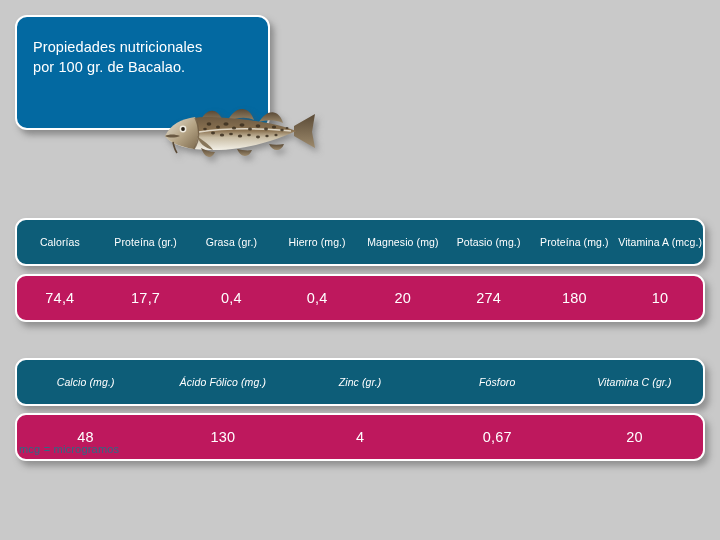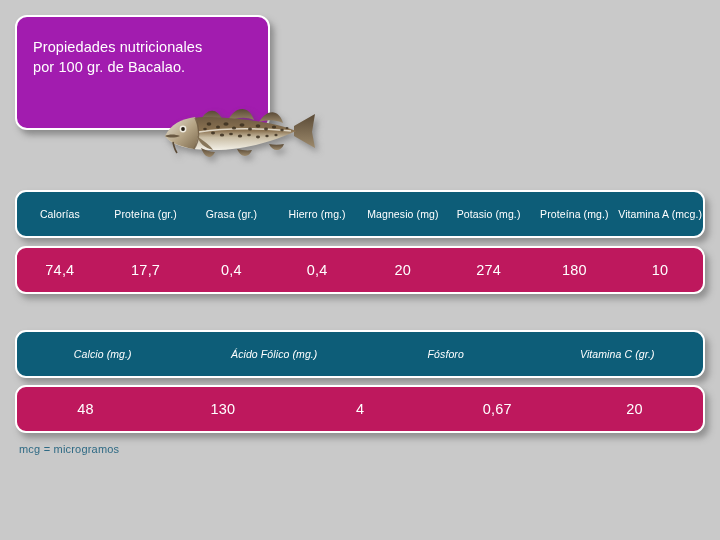--- a/index.html
+++ b/index.html
@@ -22,21 +22,21 @@
     height: 540px;
   }
 
   
   .title-card {
     position: absolute;
     left: 15px;
     top: 15px;
     width: 255px;
     height: 115px;
-    background: #a21caf;
+    background: #0369a1;
     border: 2px solid #ffffff;
     border-radius: 12px;
     box-sizing: border-box;
     box-shadow: 4px 5px 6px rgba(90, 90, 90, 0.55);
     z-index: 2;
   }
   .title-text {
     position: absolute;
     left: 16px;
     top: 20px;
@@ -64,20 +64,21 @@
   .bar {
     position: absolute;
     left: 15px;
     width: 690px;
     border: 2px solid #ffffff;
     border-radius: 11px;
     box-sizing: border-box;
     box-shadow: 4px 5px 6px rgba(90, 90, 90, 0.5);
     display: flex;
     align-items: center;
+    margin-top: 28px;
   }
   .bar-head {
     background: #0d5d78;
     height: 48px;
   }
   .bar-vals {
     background: #be185d;
     height: 48px;
   }
 
@@ -214,20 +215,21 @@
     <div class="cell">0,4</div>
     <div class="cell">20</div>
     <div class="cell">274</div>
     <div class="cell">180</div>
     <div class="cell">10</div>
   </div>
 
   <div class="bar bar-head t2" id="table2-head">
     <div class="cell">Calcio (mg.)</div>
     <div class="cell">Ácido Fólico (mg.)</div>
+    <div class="cell">Zinc (gr.)</div>
     <div class="cell">Fósforo</div>
     <div class="cell">Vitamina C (gr.)</div>
   </div>
 
   <div class="bar bar-vals t2" id="table2-vals">
     <div class="cell">48</div>
     <div class="cell">130</div>
     <div class="cell">4</div>
     <div class="cell">0,67</div>
     <div class="cell">20</div>

